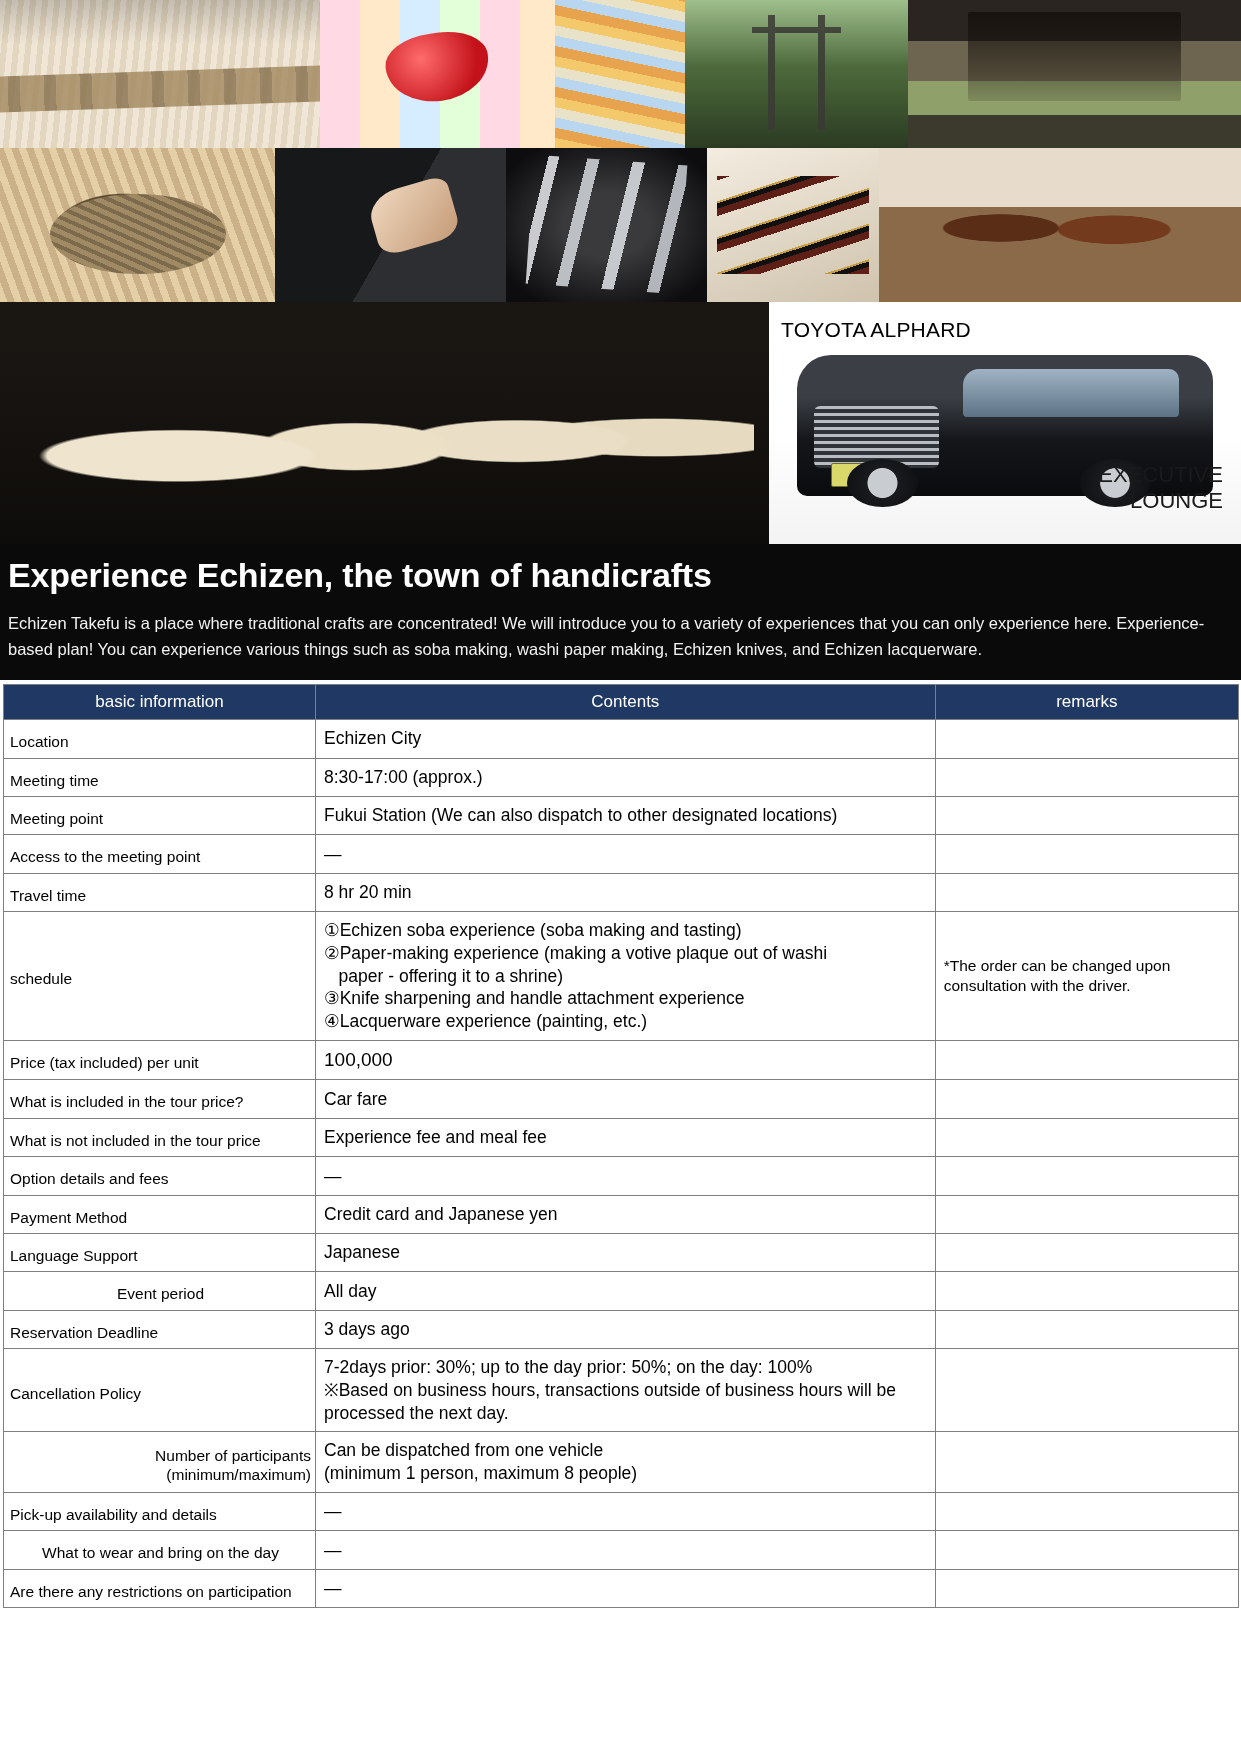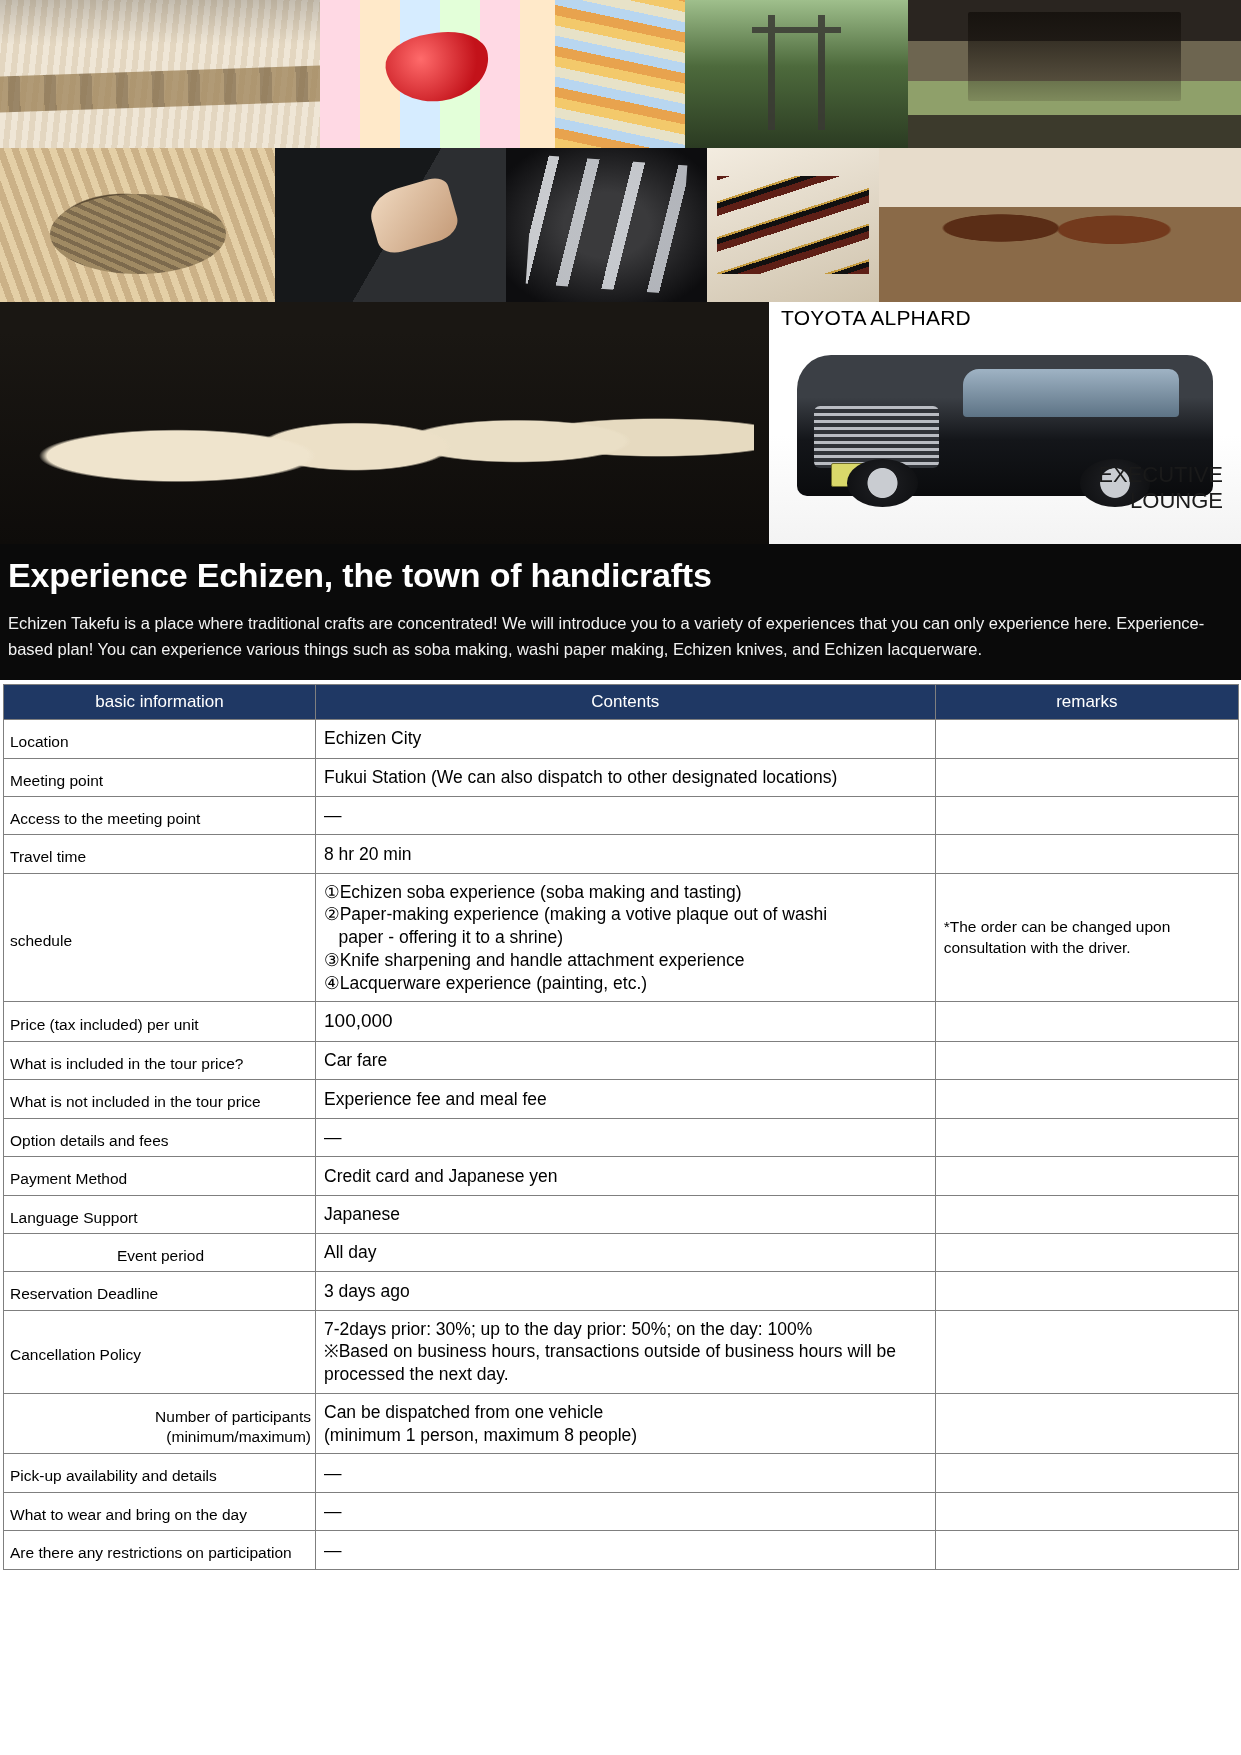--- a/index.html
+++ b/index.html
@@ -231,21 +231,21 @@
     width: 17%;
     height: 34%;
     background: radial-gradient(circle at 50% 50%, #c9ccd1 0 34%, #191a1d 36%, #0d0e10 100%);
     border-radius: 50%;
   }
   .wheel.w1 { left: 12%; }
   .wheel.w2 { left: 68%; }
   .label-alphard {
     position: absolute;
     left: 12px;
-    top: 4px;
+    top: 16px;
     font-size: 21px;
     color: #000;
     letter-spacing: .2px;
   }
   .label-exec {
     position: absolute;
     right: 18px;
     bottom: 30px;
     font-size: 22px;
     color: #1a1a1a;
@@ -373,20 +373,25 @@
         <th>remarks</th>
       </tr>
     </thead>
     <tbody id="tbody">
         <tr>
           <td class="basic" style="white-space: pre-wrap;">Location</td>
           <td class="contents" style="white-space: pre-wrap;">Echizen City</td>
           <td class="remarks" style="white-space: pre-wrap;"></td>
         </tr>
         <tr>
+          <td class="basic" style="white-space: pre-wrap;">Meeting time</td>
+          <td class="contents" style="white-space: pre-wrap;">8:30-17:00 (approx.)</td>
+          <td class="remarks" style="white-space: pre-wrap;"></td>
+        </tr>
+        <tr>
           <td class="basic" style="white-space: pre-wrap;">Meeting point</td>
           <td class="contents" style="white-space: pre-wrap; margin-top: 44px;">Fukui Station (We can also dispatch to other designated locations)</td>
           <td class="remarks" style="white-space: pre-wrap;"></td>
         </tr>
         <tr>
           <td class="basic" style="white-space: pre-wrap;">Access to the meeting point</td>
           <td class="contents" style="white-space: pre-wrap;">—</td>
           <td class="remarks" style="white-space: pre-wrap;"></td>
         </tr>
         <tr>
@@ -455,21 +460,21 @@
           <td class="contents" style="white-space: pre-wrap;">Can be dispatched from one vehicle
 (minimum 1 person, maximum 8 people)</td>
           <td class="remarks" style="white-space: pre-wrap;"></td>
         </tr>
         <tr>
           <td class="basic" style="white-space: pre-wrap;">Pick-up availability and details</td>
           <td class="contents" style="white-space: pre-wrap;">—</td>
           <td class="remarks" style="white-space: pre-wrap;"></td>
         </tr>
         <tr>
-          <td class="basic" style="white-space: pre-wrap;">What to wear and bring on the day</td>
+          <td class="basic" style="white-space: pre-wrap; text-align: center;">What to wear and bring on the day</td>
           <td class="contents" style="white-space: pre-wrap;">—</td>
           <td class="remarks" style="white-space: pre-wrap;"></td>
         </tr>
         <tr>
           <td class="basic" style="white-space: pre-wrap;">Are there any restrictions on participation</td>
           <td class="contents" style="white-space: pre-wrap;">—</td>
           <td class="remarks" style="white-space: pre-wrap;"></td>
         </tr>
       </tbody>
   </table>

